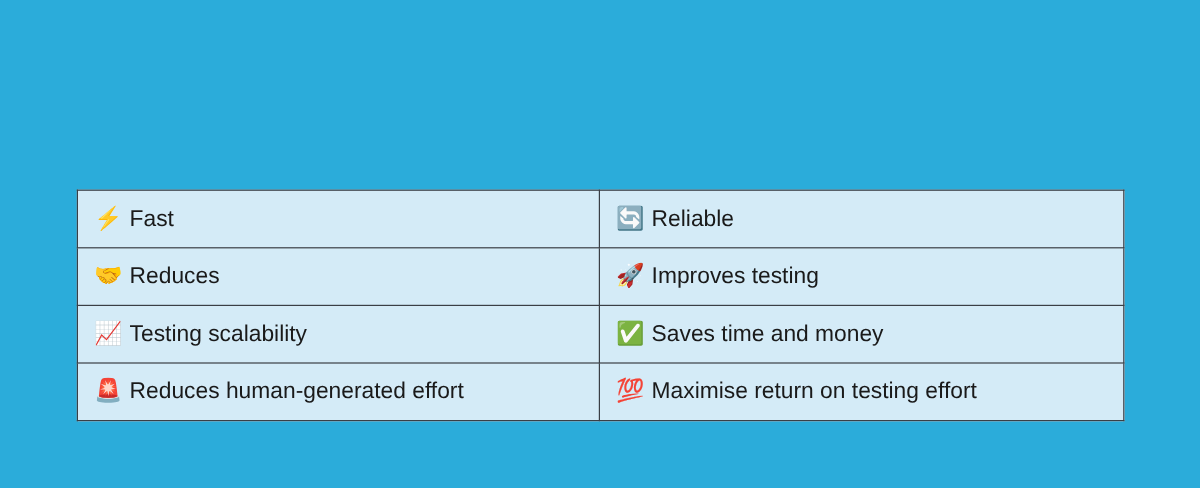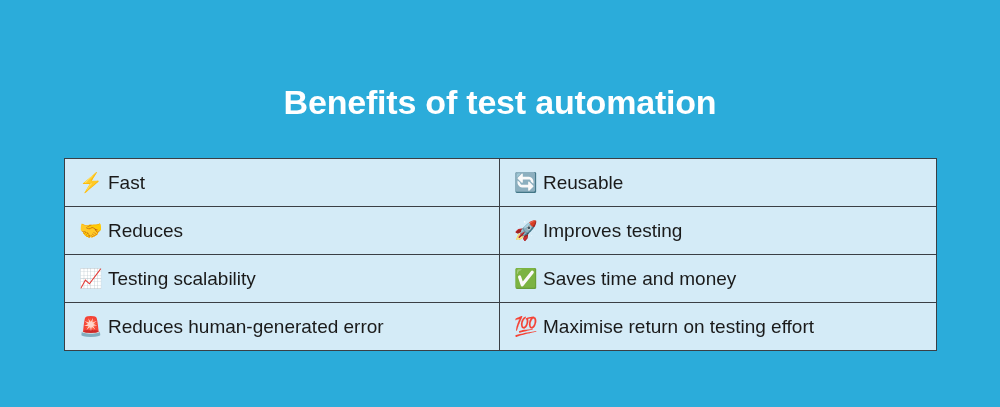--- a/index.html
+++ b/index.html
@@ -79,40 +79,39 @@
 
   .cell-label {
     display: inline-block;
   }
 </style>
 </head>
 <body>
 
 <div class="page">
 
-  <div class="page-title">Benefits of test automation</div>
 
   <table class="benefits-table">
     <colgroup>
       <col class="col-left">
       <col class="col-right">
     </colgroup>
     <tbody>
 
       <tr>
         <td>
           <span class="cell-inner">
             <span class="cell-emoji">⚡</span>
             <span class="cell-label">Fast</span>
           </span>
         </td>
         <td>
           <span class="cell-inner">
             <span class="cell-emoji">🔄</span>
-            <span class="cell-label">Reusable</span>
+            <span class="cell-label">Reliable</span>
           </span>
         </td>
       </tr>
 
       <tr>
         <td>
           <span class="cell-inner">
             <span class="cell-emoji">🤝</span>
             <span class="cell-label">Reduces</span>
           </span>
@@ -137,21 +136,21 @@
             <span class="cell-emoji">✅</span>
             <span class="cell-label">Saves time and money</span>
           </span>
         </td>
       </tr>
 
       <tr>
         <td>
           <span class="cell-inner">
             <span class="cell-emoji">🚨</span>
-            <span class="cell-label">Reduces human-generated error</span>
+            <span class="cell-label">Reduces human-generated effort</span>
           </span>
         </td>
         <td>
           <span class="cell-inner">
             <span class="cell-emoji">💯</span>
             <span class="cell-label">Maximise return on testing effort</span>
           </span>
         </td>
       </tr>
 

